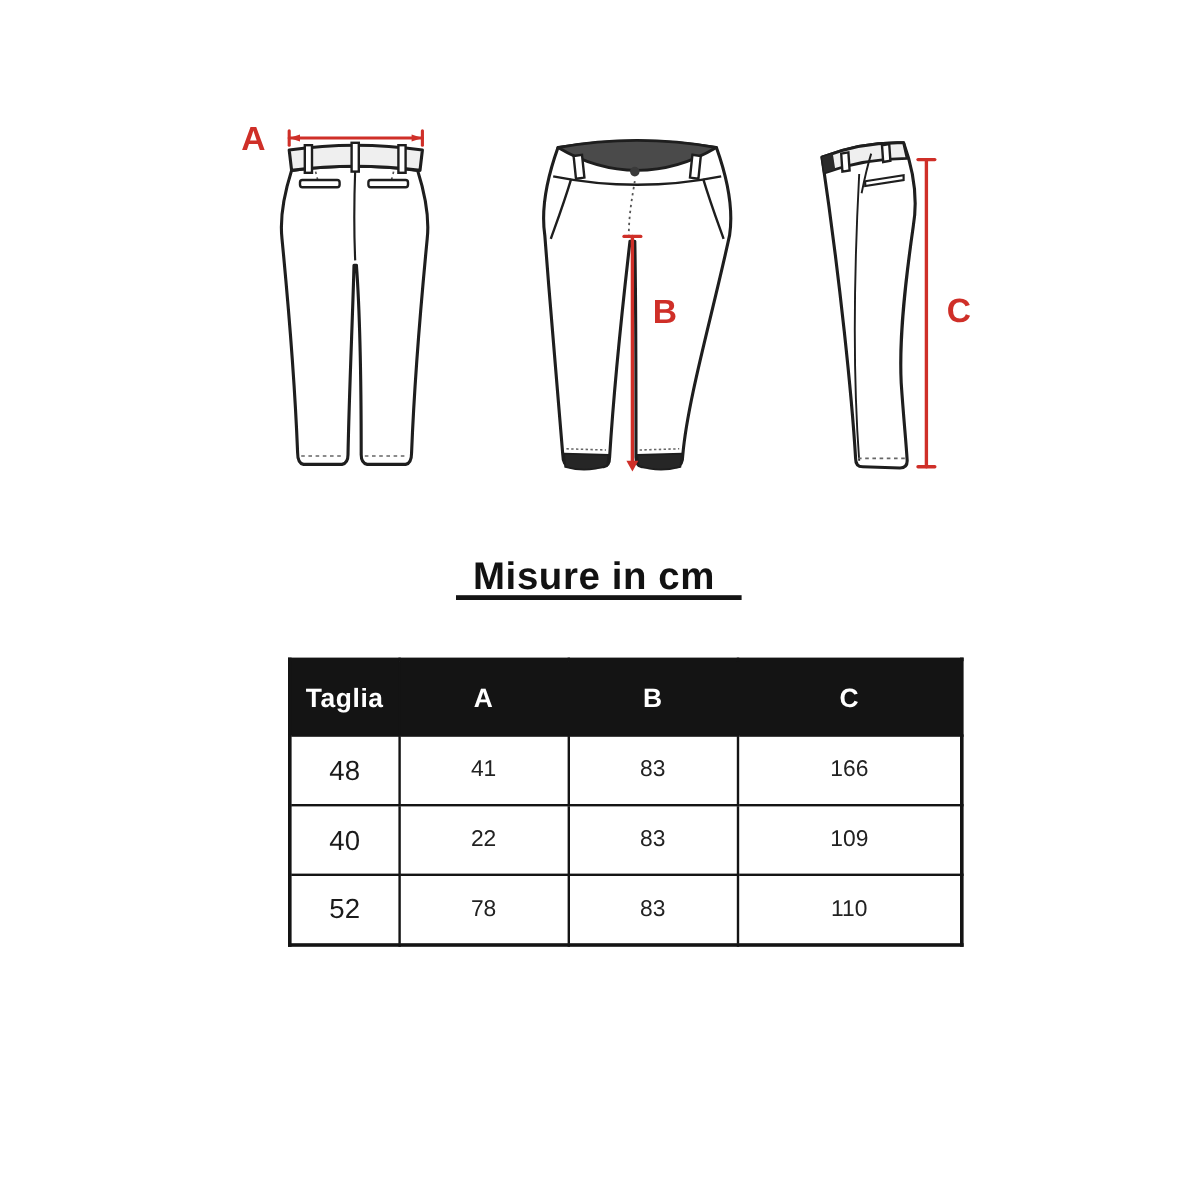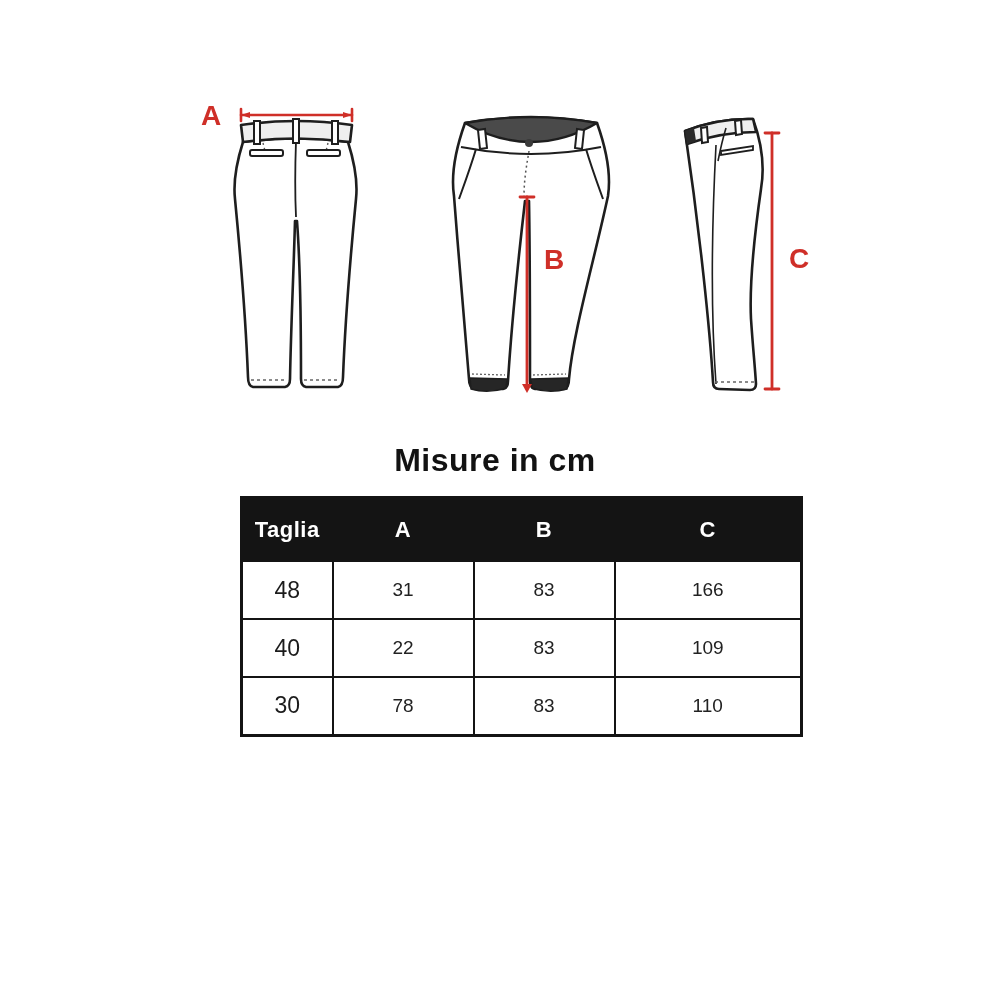--- a/index.html
+++ b/index.html
@@ -16,40 +16,40 @@
   .diagram-front{left:445px;top:100px;}
   .diagram-side{left:660px;top:100px;}
 
   .measure-label{
     font-weight:bold;
     font-size:28px;
   }
 
   .title-wrap{
     position:absolute;
-    left:290px;top:442px;width:410px;
+    left:290px;top:462px;width:410px;
     text-align:center;
   }
   .title-wrap h1{
     margin:0;
     font-size:32px;
     font-weight:800;
     letter-spacing:0.5px;
     color:#121212;
   }
   .title-underline{
     position:absolute;
     left:380px;top:496px;
     width:238px;height:3.5px;
     background:#141414;
   }
 
   table.size-table{
     position:absolute;
-    left:240px;top:496px;
+    left:240px;top:548px;
     width:560px;
     border-collapse:collapse;
     table-layout:fixed;
     border:3px solid #141414;
   }
   table.size-table th, table.size-table td{
     border:2px solid #141414;
     text-align:center;
     vertical-align:middle;
     padding:0;
@@ -221,32 +221,32 @@
       <tr>
         <th>Taglia</th>
         <th>A</th>
         <th>B</th>
         <th>C</th>
       </tr>
     </thead>
     <tbody>
       <tr>
         <td class="size-col">48</td>
-        <td>31</td>
+        <td>41</td>
         <td>83</td>
         <td>166</td>
       </tr>
       <tr>
         <td class="size-col">40</td>
         <td>22</td>
         <td>83</td>
         <td>109</td>
       </tr>
       <tr>
-        <td class="size-col">30</td>
+        <td class="size-col">52</td>
         <td>78</td>
         <td>83</td>
         <td>110</td>
       </tr>
     </tbody>
   </table>
 
 </div>
 
 </body></html>

